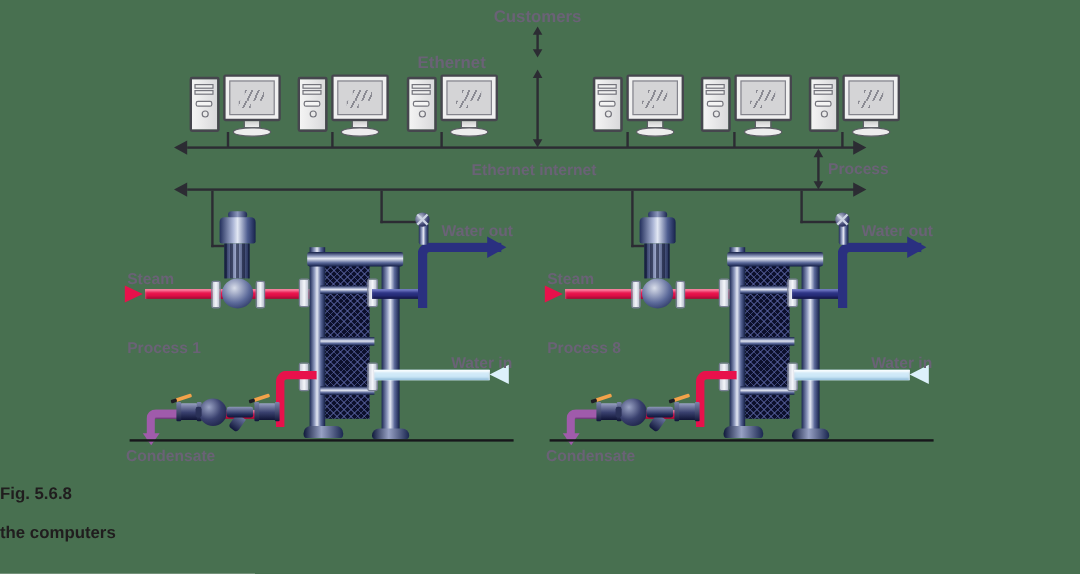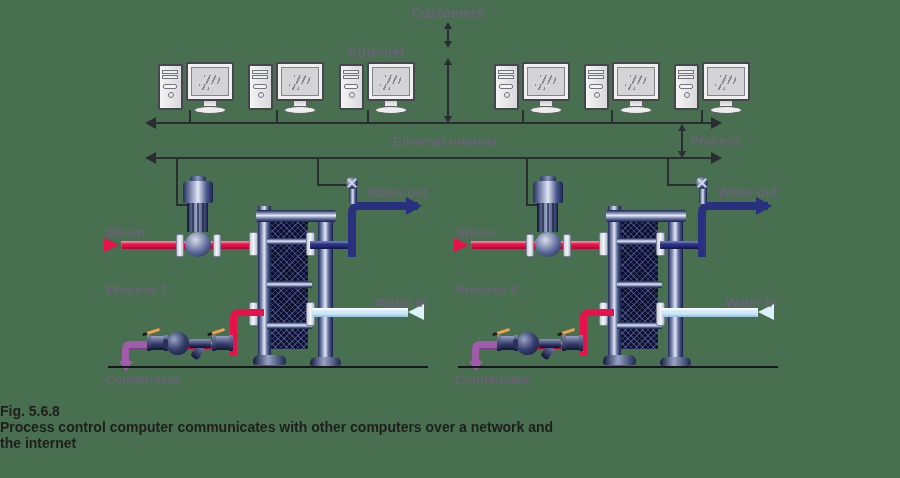--- a/index.html
+++ b/index.html
@@ -333,16 +333,15 @@
     <div class="strainer-top" style="left:89px;top:169px;"></div>
     <div class="lever" style="left:111px;top:160px;"></div>
     <div class="tv-body" style="left:114px;top:166px;"></div>
 
     <div class="lbl" style="left:6px;top:112px;">Process 8</div>
     <div class="lbl" style="left:5px;top:202px;">Condensate</div>
     <div class="abs" style="left:8px;top:196px;width:320px;height:2px;background:#17171b;"></div>
   </div>
 
   <div class="caption-line" style="top:403px;">Fig. 5.6.8</div>
-  <div class="caption-line" style="top:419px;">Process control computer communicates with other computers over a network and</div>
-  <div class="caption-line" style="top:435px;">the internet</div>
+  <div class="caption-line" style="top:435px;">the computers</div>
 
 </div>
 
 </body></html>

